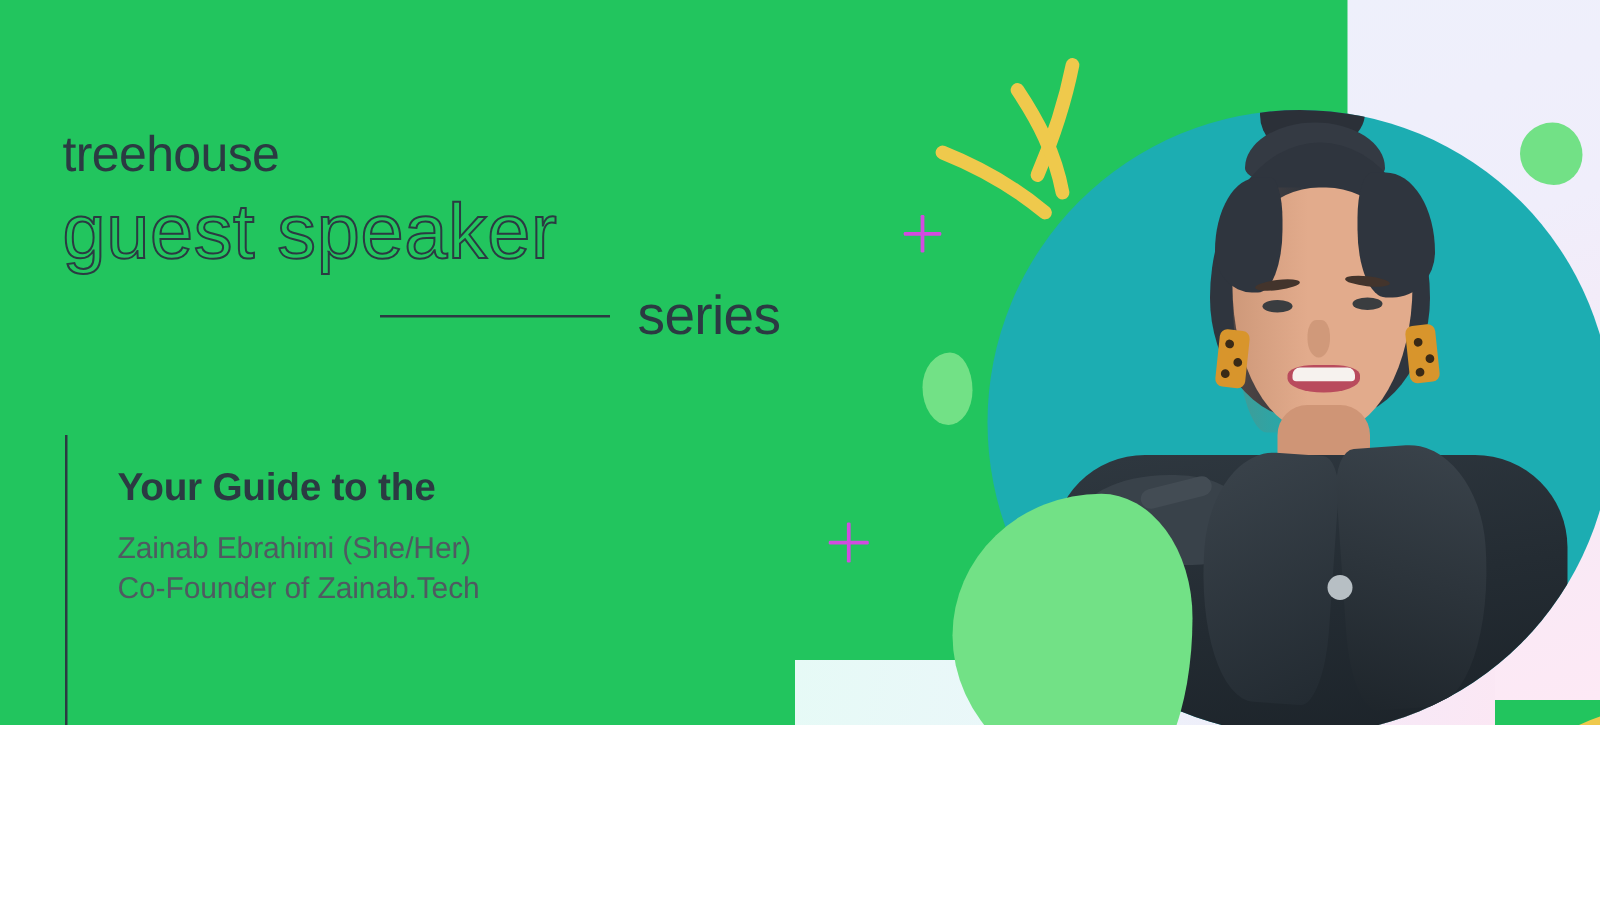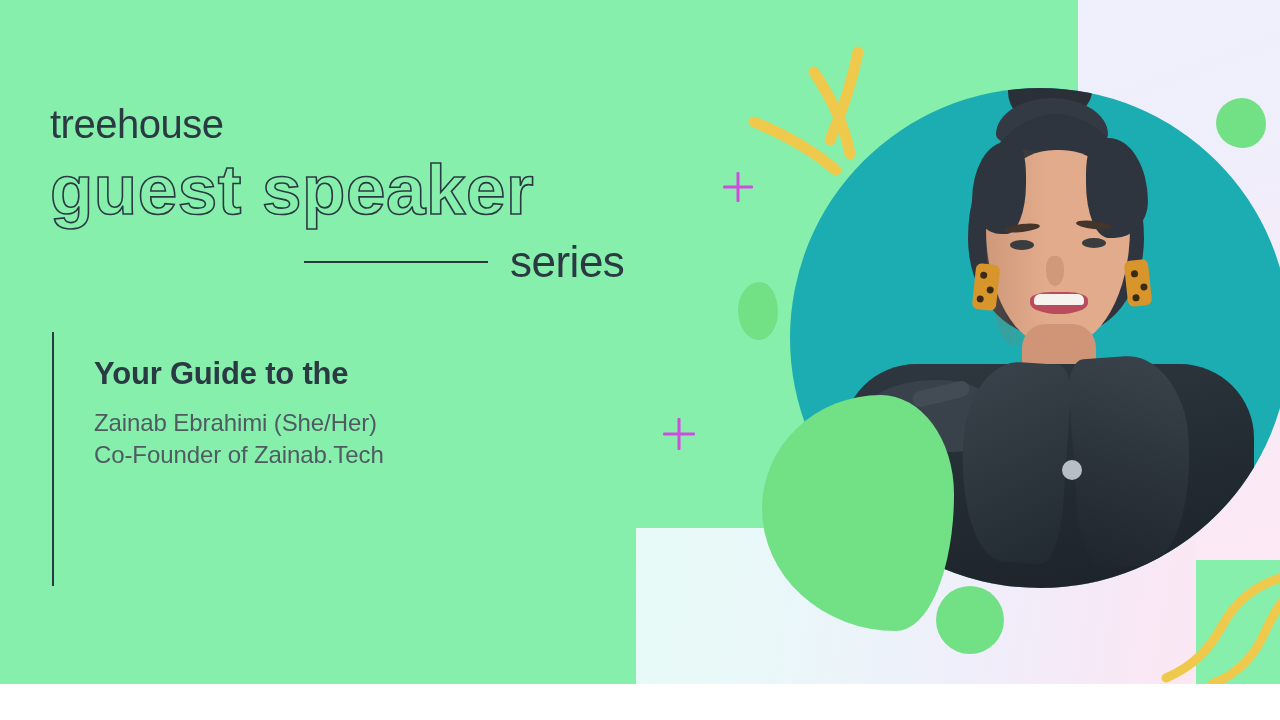--- a/index.html
+++ b/index.html
@@ -9,23 +9,23 @@
     background: #ffffff;
   }
   body {
     font-family: "Liberation Sans", sans-serif;
     -webkit-font-smoothing: antialiased;
   }
 
   .stage {
     position: relative;
     width: 1280px;
-    height: 684px;
+    height: 580px;
     overflow: hidden;
-    background: #86efac;
+    background: #22c55e;
   }
 
   
   .grad-panel {
     position: absolute;
     pointer-events: none;
   }
   .grad-top-right {
     left: 1078px;
     top: 0px;
@@ -314,22 +314,22 @@
   .brand-treehouse {
     font-size: 40px;
     font-weight: 400;
     letter-spacing: -0.5px;
     color: #2B3A42;
     line-height: 1;
     margin: 0;
   }
   .brand-guest {
     margin: 10px 0 0 0;
-    font-size: 71px;
-    font-weight: 700;
+    font-size: 62px;
+    font-weight: 400;
     line-height: 1.02;
     letter-spacing: 0.5px;
     color: transparent;
     -webkit-text-stroke: 1.6px #2B3A42;
     text-shadow: none;
   }
   .series-row {
     display: flex;
     align-items: center;
     gap: 22px;
@@ -345,21 +345,21 @@
     font-size: 44px;
     font-weight: 400;
     color: #2B3A42;
     line-height: 1;
     letter-spacing: -0.5px;
   }
 
   
   .details {
     position: absolute;
-    left: 52px; top: 332px;
+    left: 52px; top: 348px;
     width: 580px;
     height: 254px;
     border-left: 2px solid #2B3A42;
     box-sizing: border-box;
     padding-left: 40px;
   }
   .talk-title {
     margin: 22px 0 0 0;
     font-size: 31px;
     font-weight: 600;

